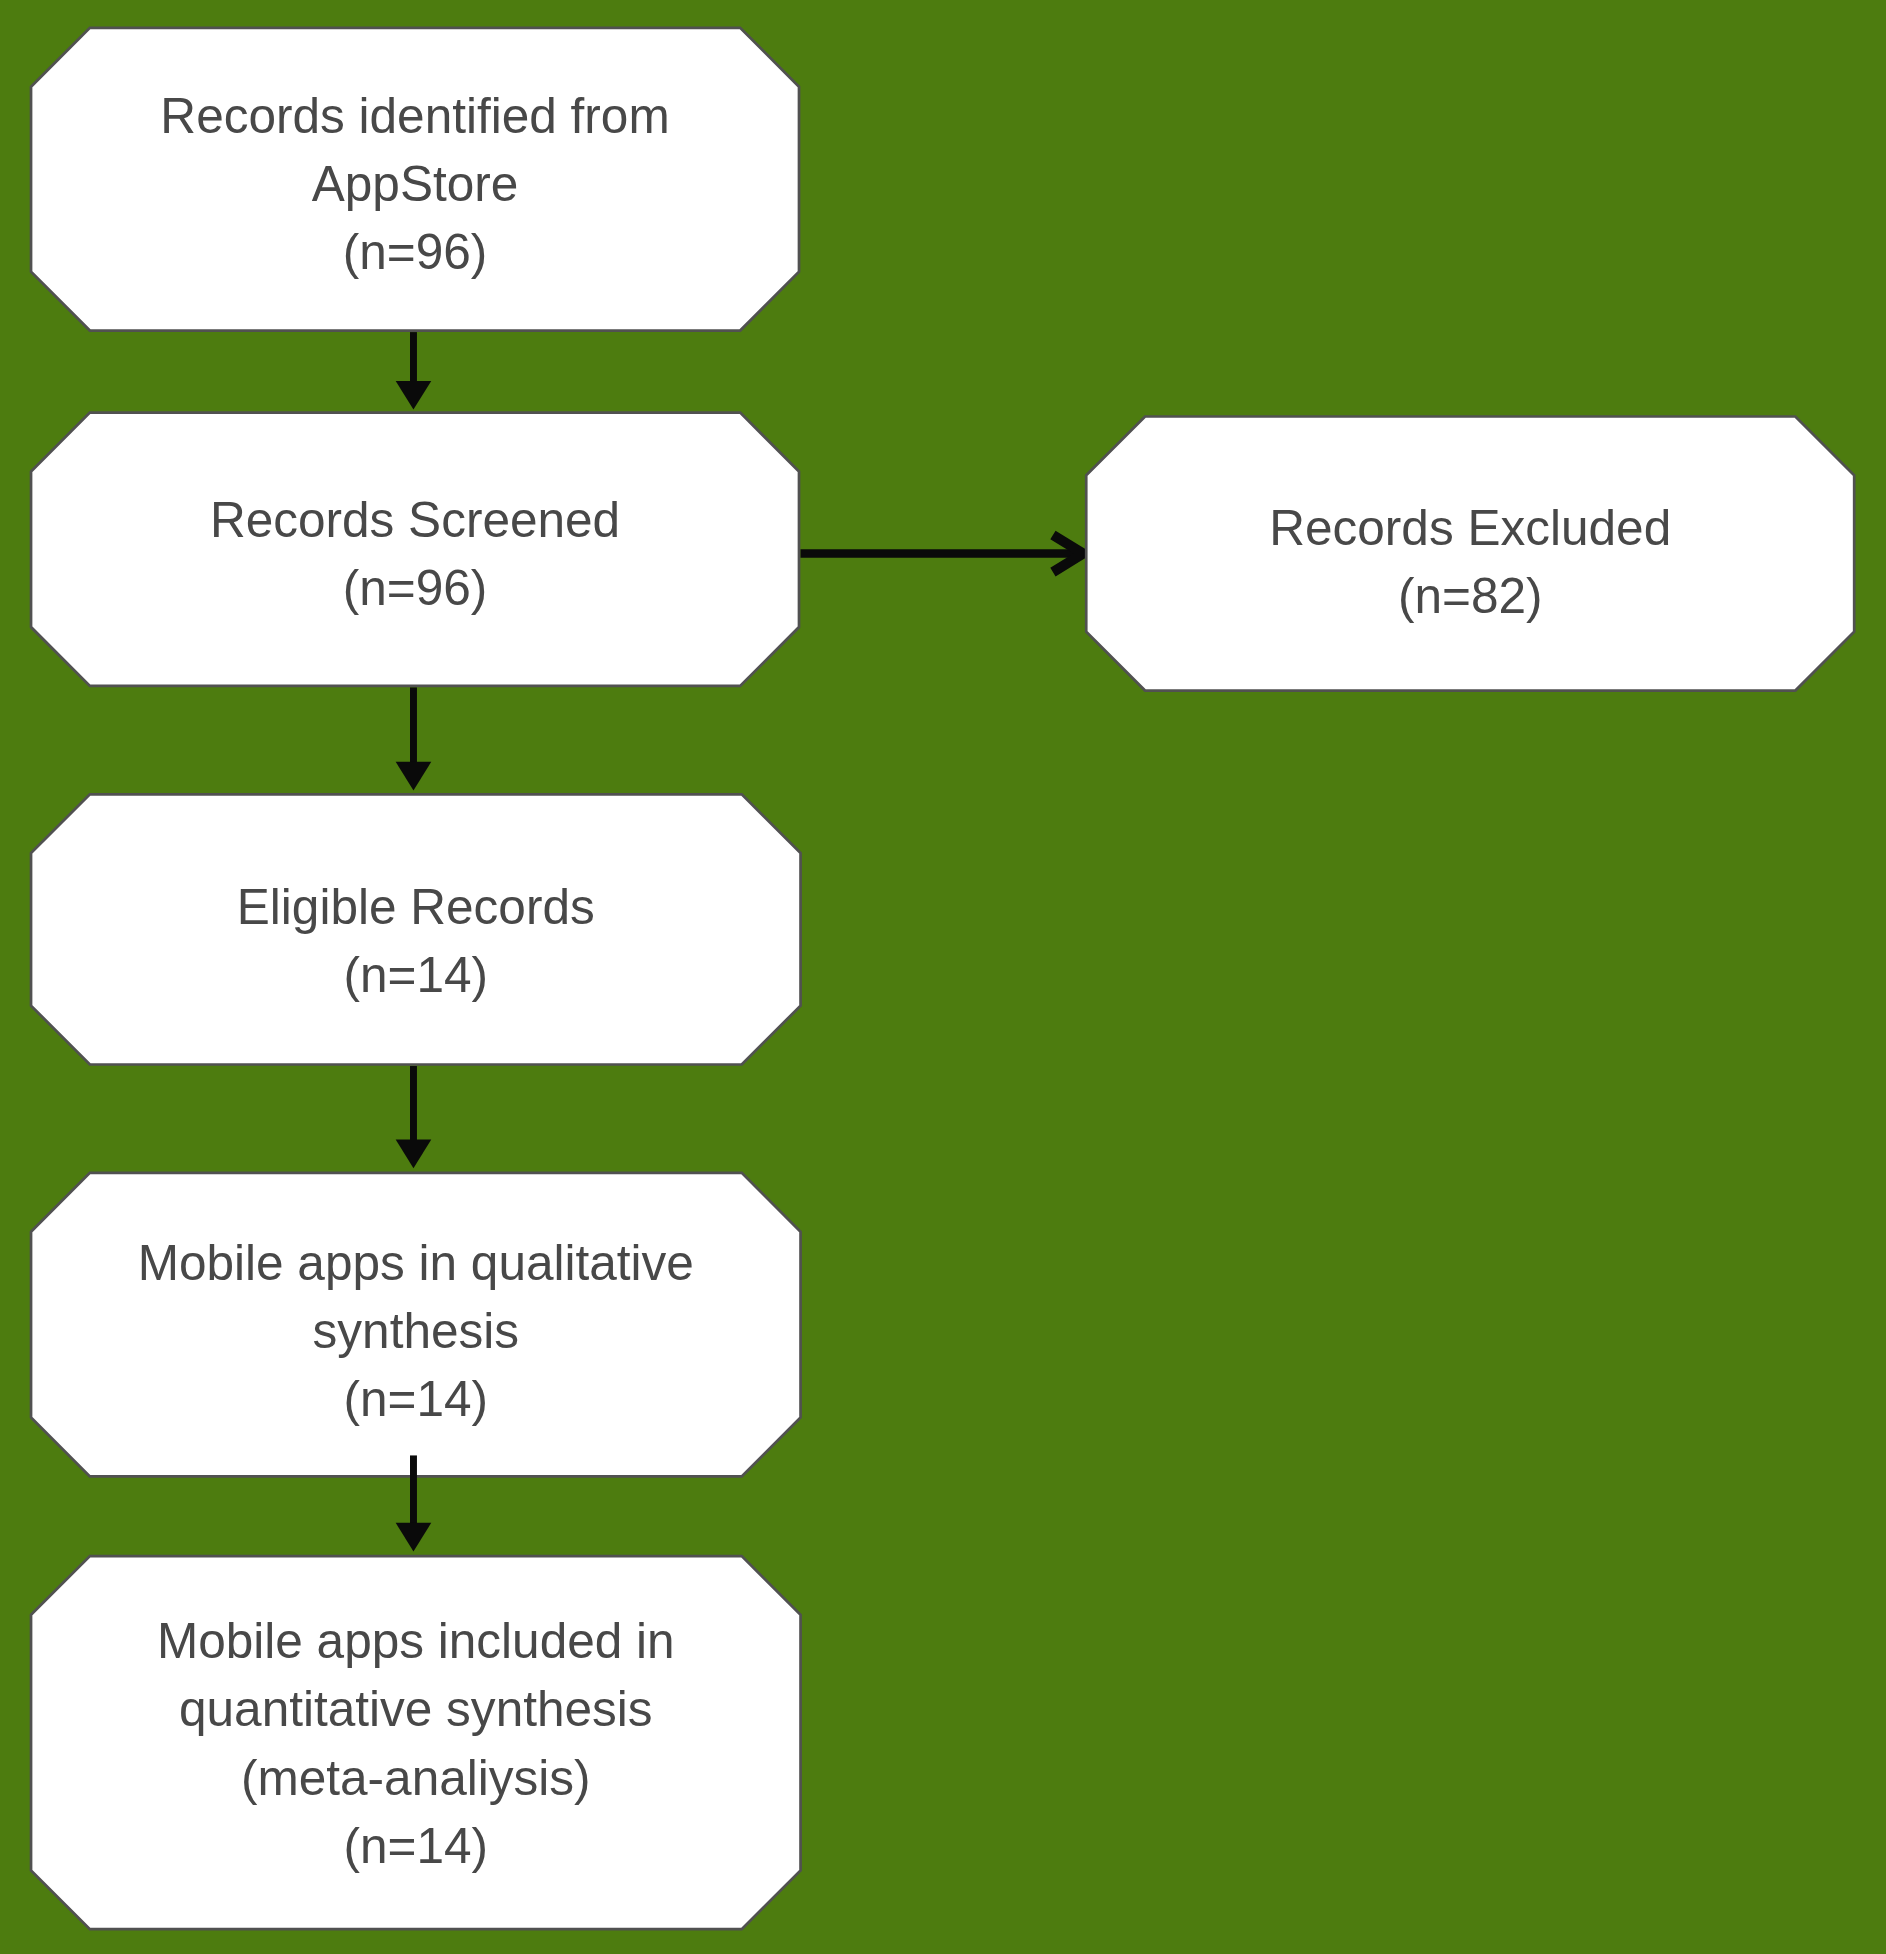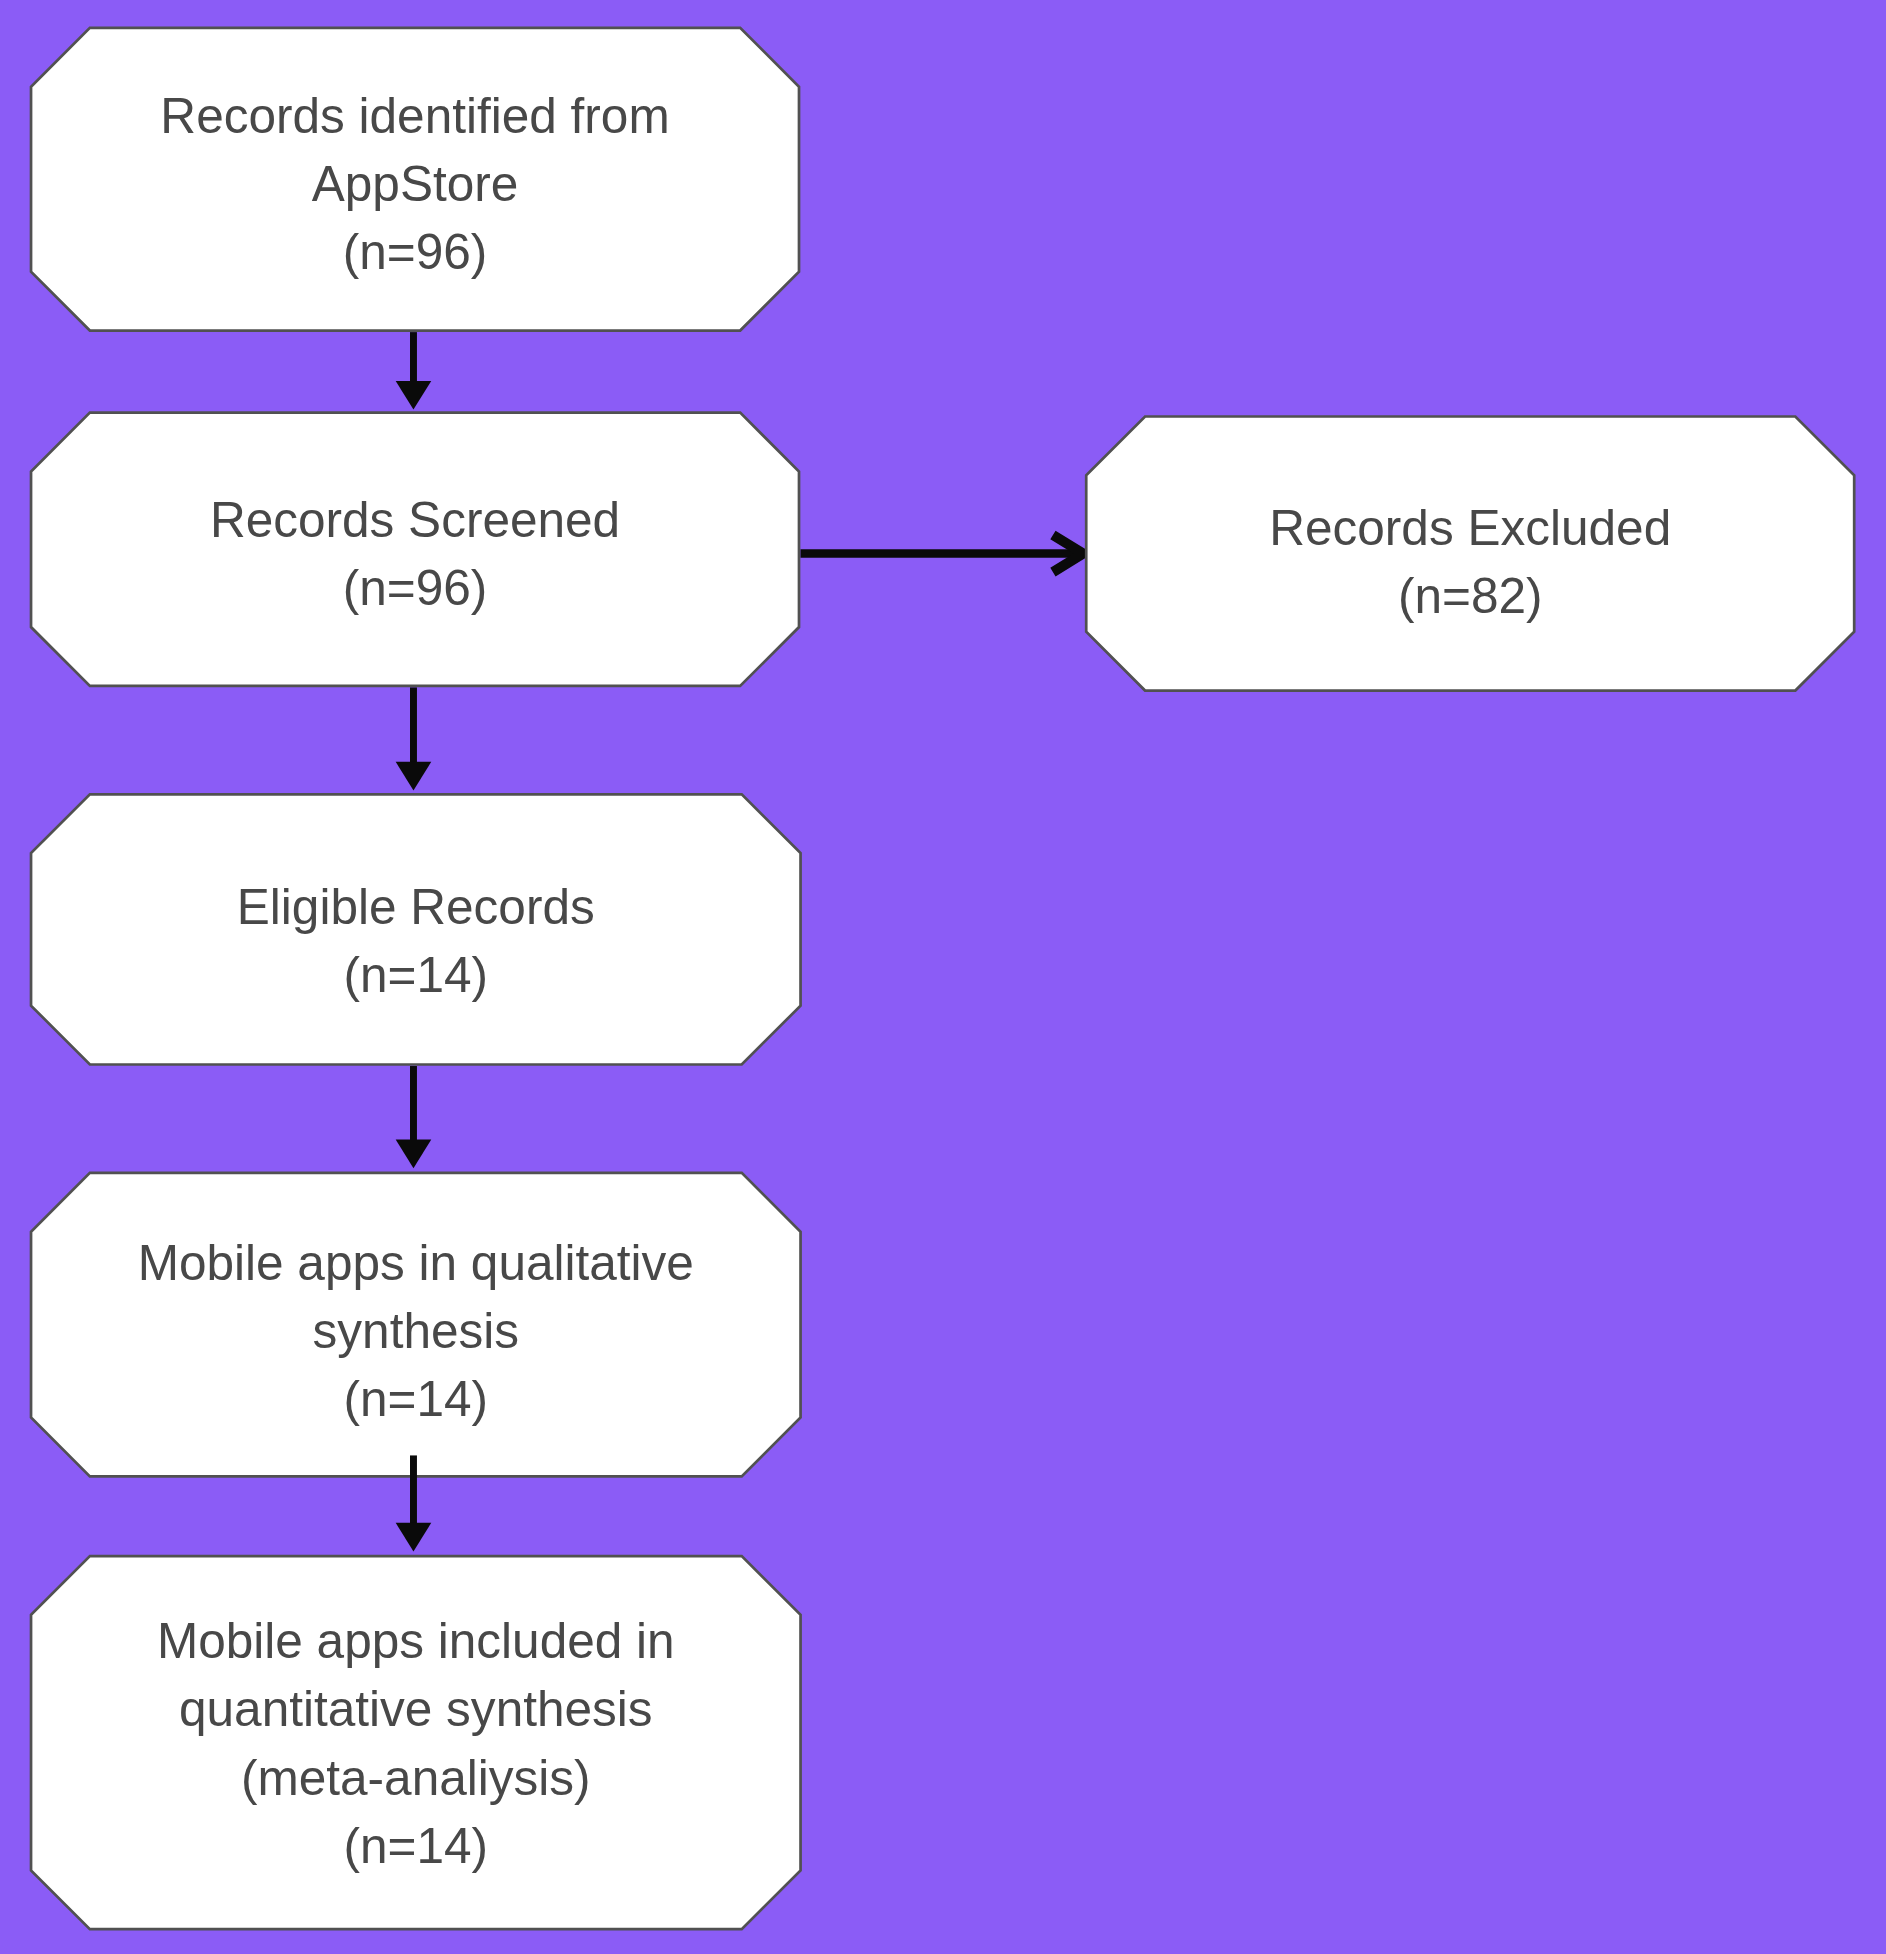--- a/index.html
+++ b/index.html
@@ -8,21 +8,21 @@
     background: #ffffff;
     width: 100%;
     height: 100%;
   }
   .diagram-wrap {
     width: 100vw;
     height: 100vh;
     display: flex;
     align-items: center;
     justify-content: center;
-    background: #8b5cf6;
+    background: #4d7c0f;
   }
   svg.flow {
     display: block;
     width: 100%;
     height: 100%;
   }
   .box {
     fill: #ffffff;
     stroke: #515151;
     stroke-width: 3.5;

